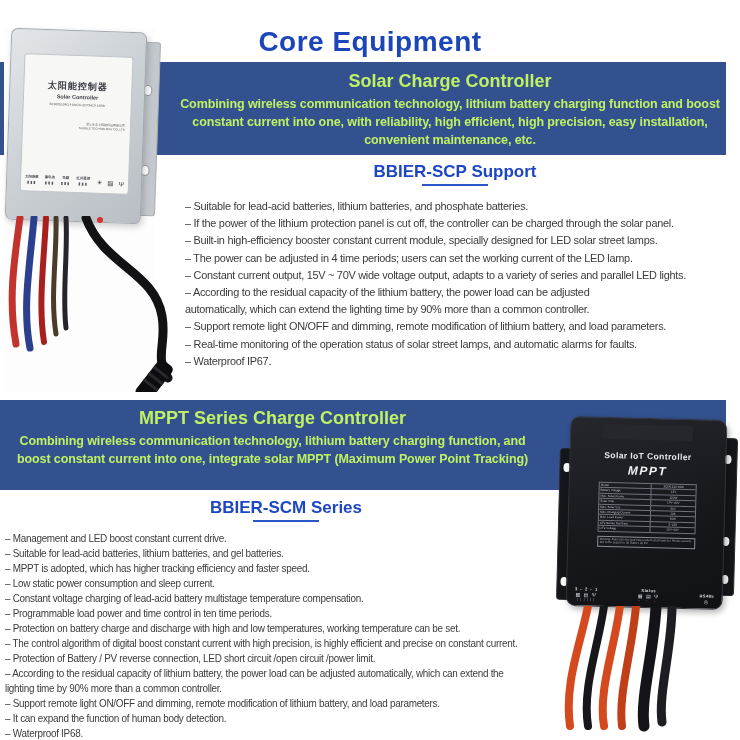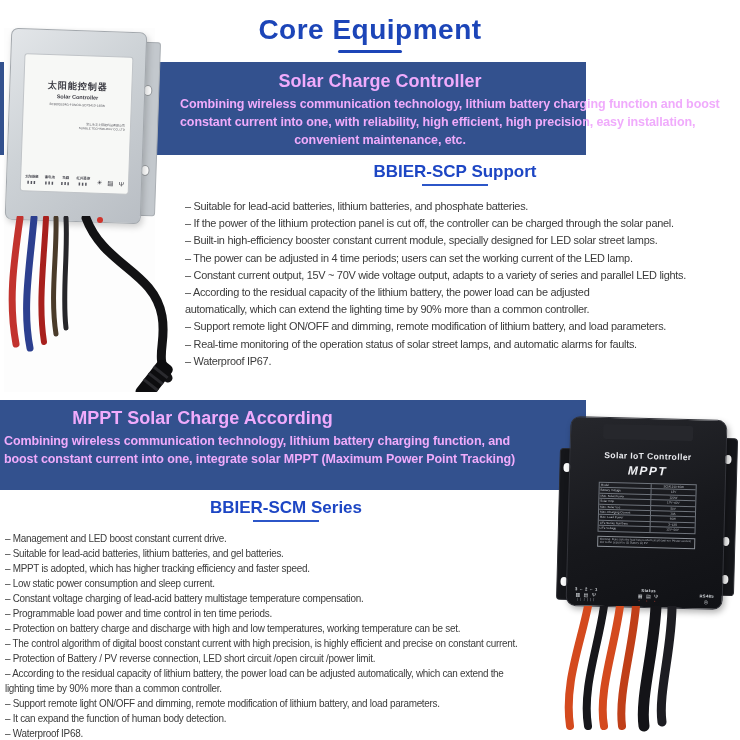--- a/index.html
+++ b/index.html
@@ -1,25 +1,25 @@
 <!DOCTYPE html>
 <html><head>
 <meta charset="utf-8">
 <style>
   html,body{margin:0;padding:0;background:#fff;}
   .stage{position:relative;width:740px;height:740px;background:#ffffff;overflow:hidden;
          font-family:"Liberation Sans",sans-serif;}
 
   
   .main-title{position:absolute;top:10px;left:0;width:740px;text-align:center;}
-  .main-title h1{margin:4px;font-size:28px;font-weight:bold;color:#1c45b8;letter-spacing:.5px;}
+  .main-title h1{margin:16px;font-size:28px;font-weight:bold;color:#1c45b8;letter-spacing:.5px;}
   .title-underline{width:64px;height:3px;background:#1c45b8;margin:3px auto 0;border-radius:2px;}
 
   
-  .panel{position:absolute;left:0;width:586px;background:#33518e;color:#f0abfc;box-sizing:border-box;}
+  .panel{position:absolute;left:0;width:726px;background:#33518e;color:#bef264;box-sizing:border-box;}
   .panel-1{top:62px;height:93px;padding:9px 6px 0 180px;}
   .panel-2{top:400px;height:90px;padding:8px 185px 0 4px;}
   .panel-title{font-size:18px;font-weight:bold;text-align:center;margin:0 0 3px 0;}
   .panel-line{font-size:12.5px;font-weight:600;text-align:center;white-space:nowrap;line-height:18px;letter-spacing:-.1px;}
 
   
   .series{position:absolute;text-align:center;}
   .series-1{top:162px;left:170px;width:570px;}
   .series-2{top:498px;left:8px;width:556px;}
   .series h2{margin:0;font-size:17px;font-weight:bold;color:#1d46c4;}
@@ -180,21 +180,21 @@
       <g transform="translate(160,152) rotate(38)">
         <rect x="-9" y="-6" width="18" height="44" rx="5" fill="#0d0d0f"></rect>
         <rect x="-9" y="4" width="18" height="3" fill="#2a2a2e"></rect>
         <rect x="-9" y="12" width="18" height="3" fill="#2a2a2e"></rect>
         <rect x="-9" y="20" width="18" height="3" fill="#2a2a2e"></rect>
       </g>
     </svg>
   </div>
 
   <div class="panel panel-2">
-    <div class="panel-title">MPPT Solar Charge According</div>
+    <div class="panel-title">MPPT Series Charge Controller</div>
     <div>
 
     <div class="panel-line">Combining wireless communication technology, lithium battery charging function, and</div>
         <div class="panel-line">boost constant current into one, integrate solar MPPT (Maximum Power Point Tracking)</div>
       </div>
   </div>
 
   <div class="series series-2">
     <h2>BBIER-SCM Series</h2>
     <div class="series-underline"></div>

